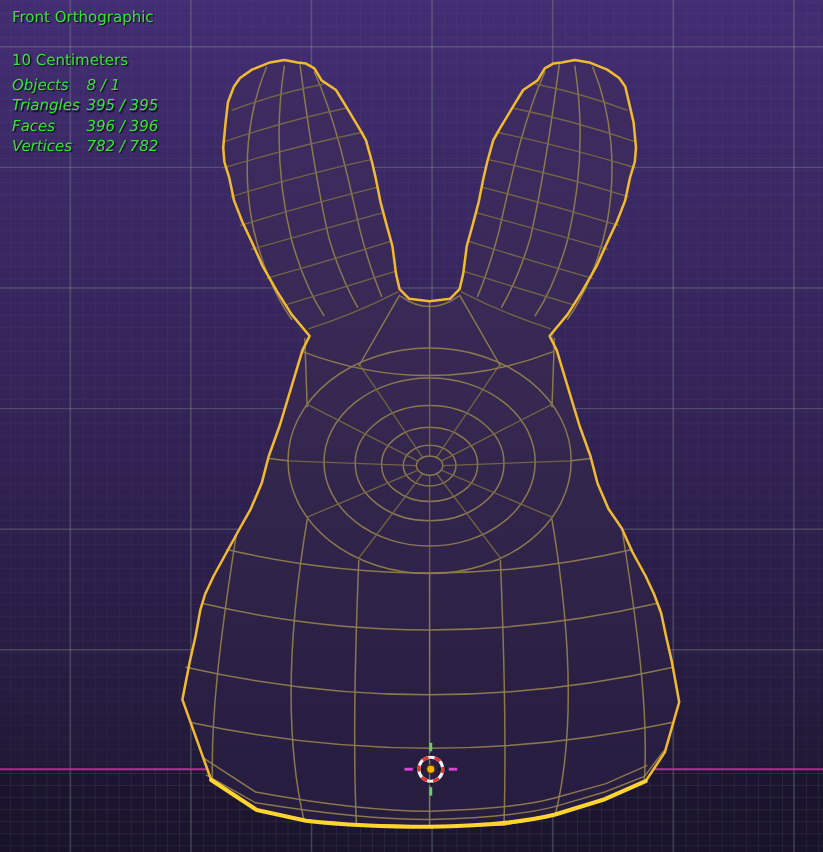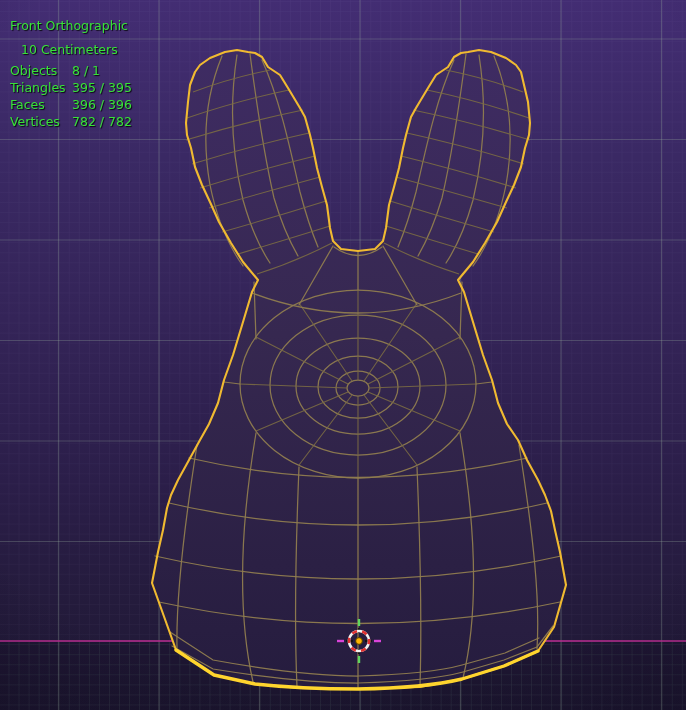--- a/index.html
+++ b/index.html
@@ -34,21 +34,21 @@
   .sil{stroke:var(--c-outline);stroke-width:2.1;fill:none;stroke-linejoin:round;}
   .brightstrip{stroke:var(--c-bright);stroke-width:3.4;fill:none;stroke-linecap:round;stroke-linejoin:round;}
   .overlay-text{
     position:absolute;left:10px;color:var(--c-text);
     font-size:12.5px;line-height:18px;white-space:pre;
     text-shadow:1px 1px 1px rgba(0,0,0,0.85);
     user-select:none;
   }
   #stats{position:absolute;left:10px;top:62px;color:var(--c-text);
     font-size:12.5px;text-shadow:1px 1px 1px rgba(0,0,0,0.85);user-select:none;}
-  .stat-row{display:flex;height:17px;line-height:17px;}
+  .stat-row{display:flex;height:17px;line-height:17px;font-style:italic;}
   .stat-label{width:62px;}
   .vignette{position:absolute;inset:0;pointer-events:none;
     background:radial-gradient(ellipse 120% 100% at 50% 42%,transparent 55%,rgba(8,4,18,0.38) 100%);}
 </style>
 </head>
 <body>
 
 <div id="viewport">
 
   <svg id="scene" width="686" height="710" viewBox="0 0 686 710">
@@ -192,22 +192,22 @@
       <line x1="359" y1="628" x2="359" y2="633" stroke="#141414" stroke-width="2.2"></line>
       <line x1="359" y1="649" x2="359" y2="654" stroke="#141414" stroke-width="2.2"></line>
       <circle cx="359" cy="641" r="10" fill="none" stroke="var(--c-cursor-white)" stroke-width="2.6"></circle>
       <circle cx="359" cy="641" r="10" fill="none" stroke="var(--c-cursor-red)" stroke-width="2.6" stroke-dasharray="5.2 5.2" stroke-dashoffset="2"></circle>
       <circle cx="359" cy="641" r="3.4" fill="var(--c-origin)" stroke="#4a3a00" stroke-width="1"></circle>
     </g>
   </svg>
 
   <div class="vignette"></div>
 
-  <div class="overlay-text" style="top:5px;margin-top:12px;">Front Orthographic</div>
-  <div class="overlay-text" style="top:41px;margin-left:11px;">10 Centimeters</div>
+  <div class="overlay-text" style="top:5px;">Front Orthographic</div>
+  <div class="overlay-text" style="top:41px;">10 Centimeters</div>
 
   <div id="stats">
     <div class="stat-row">
       <span class="stat-label">Objects</span>
       <span class="stat-value">8 / 1</span>
     </div>
     <div class="stat-row">
       <span class="stat-label">Triangles</span>
       <span class="stat-value">395 / 395</span>
     </div>

